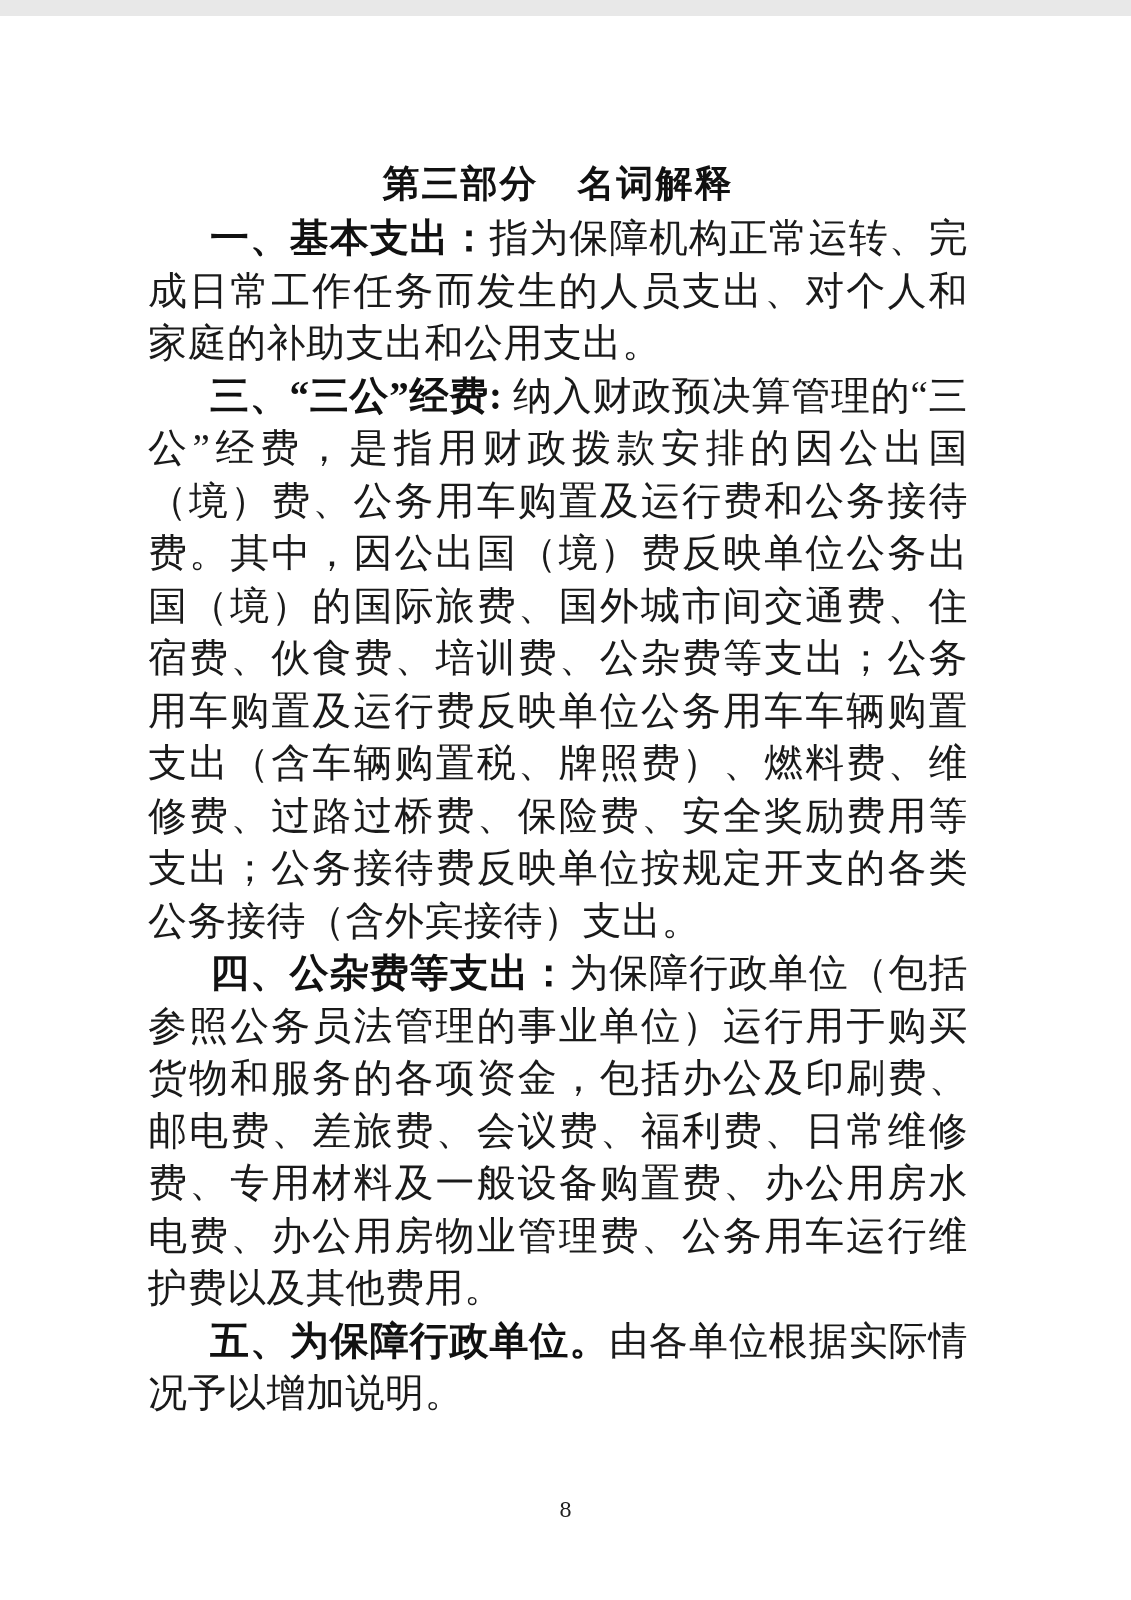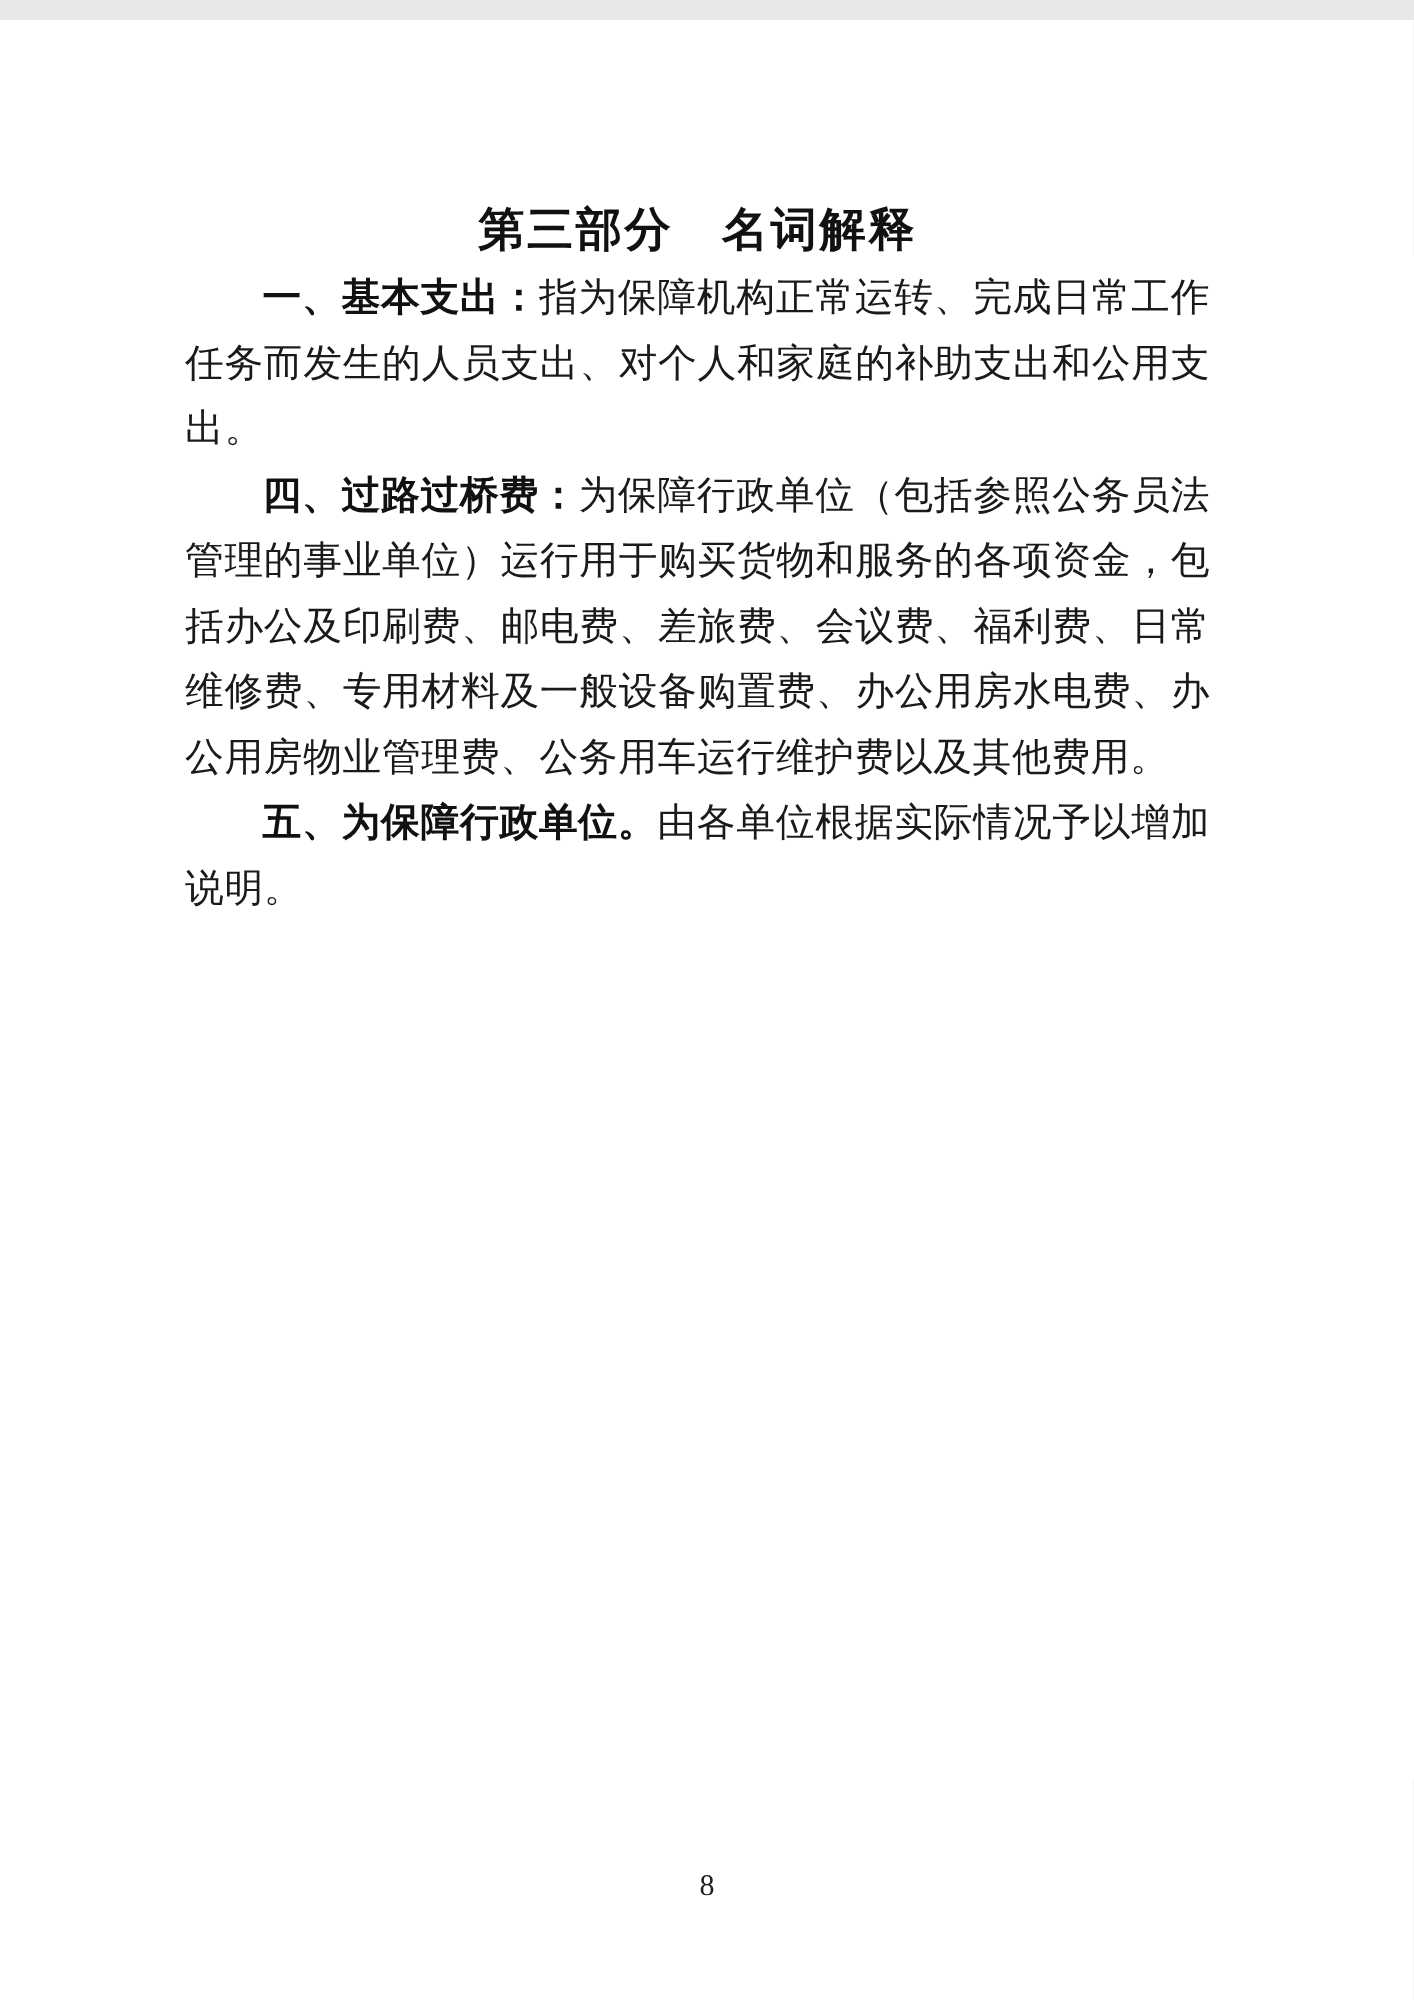--- a/index.html
+++ b/index.html
@@ -28,21 +28,21 @@
     font-family: "Liberation Sans", sans-serif;
     font-weight: 700;
     font-size: 37px;
     line-height: 56px;
     text-align: center;
     letter-spacing: 2px;
     color: #111111;
   }
   .para {
     margin: 0;
-    font-size: 31px;
+    font-size: 39px;
     line-height: 52.5px;
     text-align: justify;
     text-indent: 62px;
     letter-spacing: 0.5px;
     word-break: break-all;
   }
   .para .lead {
     font-weight: 700;
     color: #111111;
   }
@@ -61,21 +61,22 @@
 <body>
 
 <div class="page">
   <div class="content">
 
     <h1 class="doc-title">第三部分　名词解释</h1>
 
     <p class="para"><span class="lead">一、基本支出：</span><span>指为保障机构正常运转、完成日常工作任务而发生的人员支出、对个人和家庭的补助支出和公用支出。</span></p>
 
 
+    <p class="para"><span class="lead">三、“三公”经费:</span><span> 纳入财政预决算管理的“三公”经费，是指用财政拨款安排的因公出国（境）费、公务用车购置及运行费和公务接待费。其中，因公出国（境）费反映单位公务出国（境）的国际旅费、国外城市间交通费、住宿费、伙食费、培训费、公杂费等支出；公务用车购置及运行费反映单位公务用车车辆购置支出（含车辆购置税、牌照费）、燃料费、维修费、过路过桥费、保险费、安全奖励费用等支出；公务接待费反映单位按规定开支的各类公务接待（含外宾接待）支出。</span></p>
 
-    <p class="para"><span class="lead">四、过路过桥费：</span><span>为保障行政单位（包括参照公务员法管理的事业单位）运行用于购买货物和服务的各项资金，包括办公及印刷费、邮电费、差旅费、会议费、福利费、日常维修费、专用材料及一般设备购置费、办公用房水电费、办公用房物业管理费、公务用车运行维护费以及其他费用。</span></p>
+    <p class="para"><span class="lead">四、公杂费等支出：</span><span>为保障行政单位（包括参照公务员法管理的事业单位）运行用于购买货物和服务的各项资金，包括办公及印刷费、邮电费、差旅费、会议费、福利费、日常维修费、专用材料及一般设备购置费、办公用房水电费、办公用房物业管理费、公务用车运行维护费以及其他费用。</span></p>
 
     <p class="para"><span class="lead">五、为保障行政单位。</span><span>由各单位根据实际情况予以增加说明。</span></p>
 
   </div>
 
   <div class="page-number">8</div>
 </div>
 
 </body></html>

